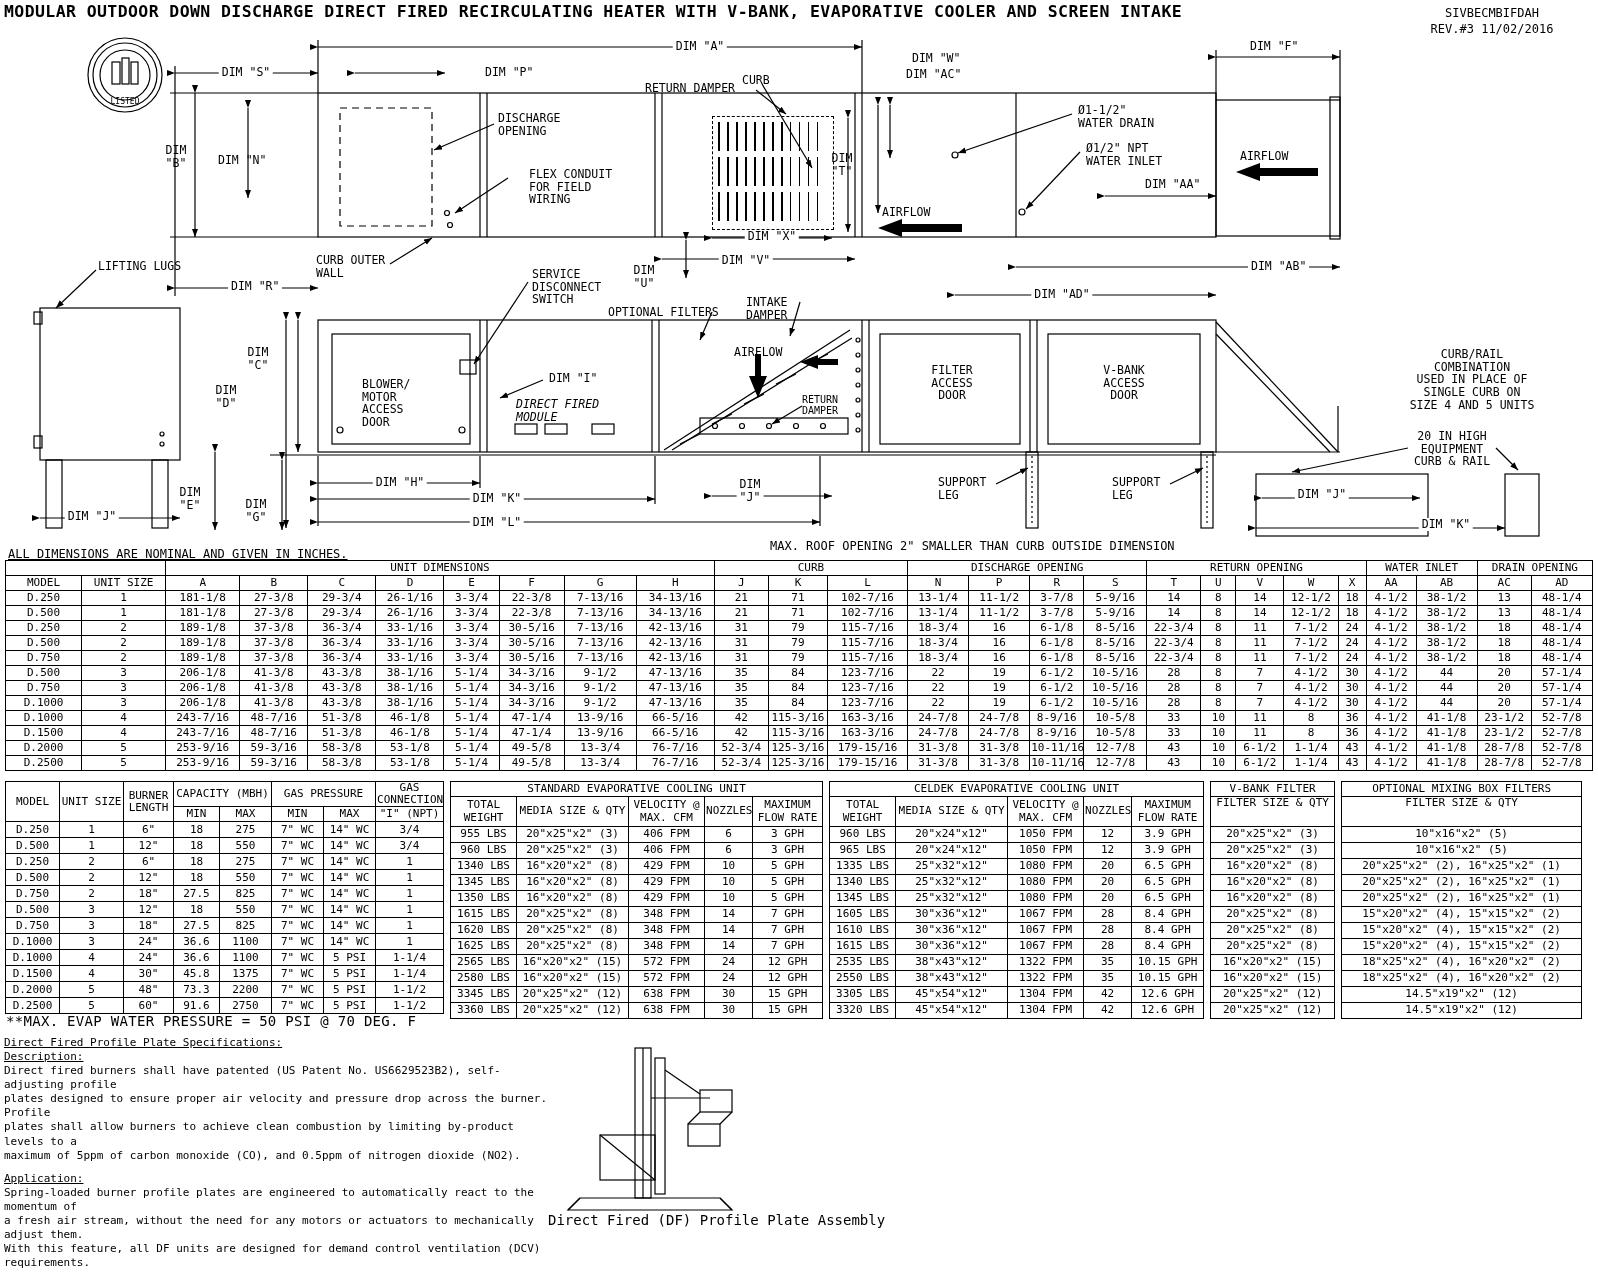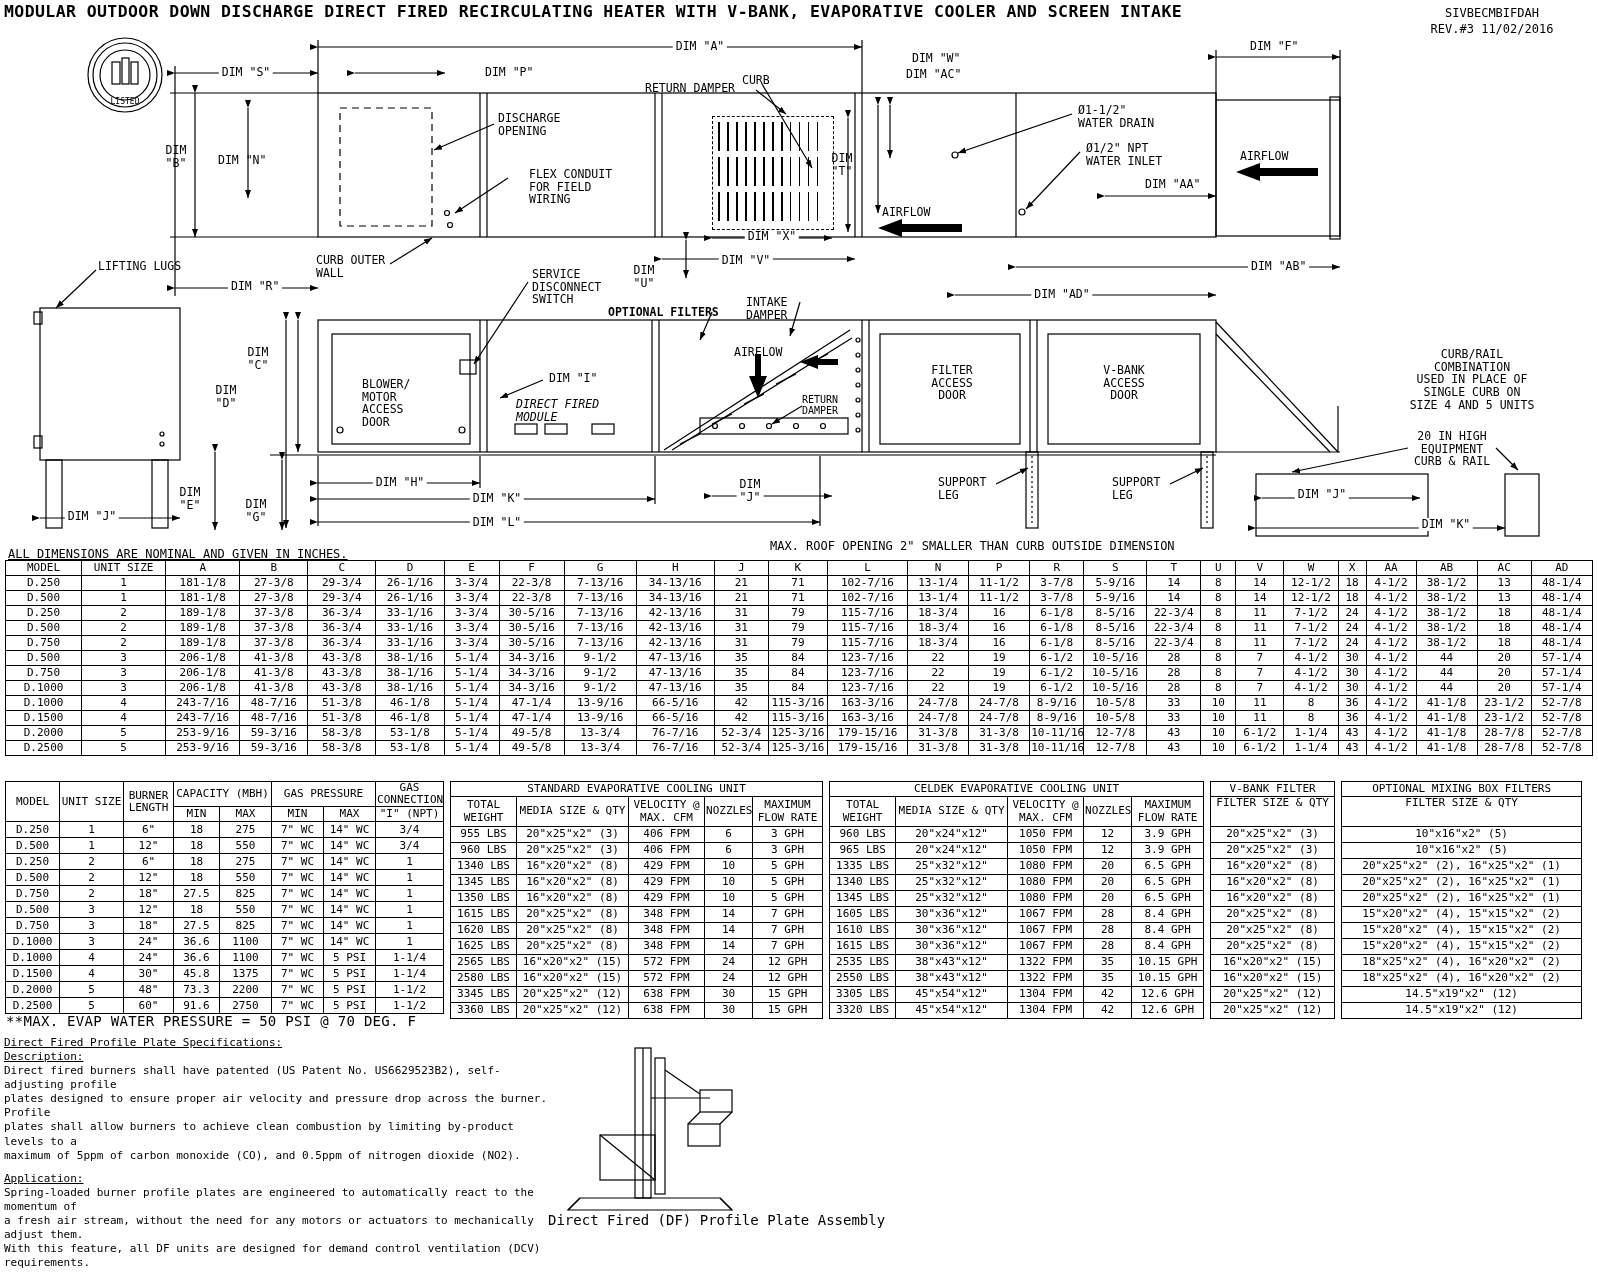--- a/index.html
+++ b/index.html
@@ -238,21 +238,21 @@
 "U"</div>
       <div class="callout bg" style="left: 1248px; top: 234px;">DIM "AB"</div>
       <div class="callout bg c" style="left: 1062px; top: 262px;">DIM "AD"</div>
       <div class="callout" style="left: 98px; top: 234px;">LIFTING LUGS</div>
       <div class="callout" style="left: 316px; top: 228px;">CURB OUTER
 WALL</div>
       <div class="callout bg" style="left: 228px; top: 254px;">DIM "R"</div>
       <div class="callout" style="left: 532px; top: 242px;">SERVICE
 DISCONNECT
 SWITCH</div>
-      <div class="callout" style="left: 608px; top: 280px; font-weight: bold;">OPTIONAL FILTERS</div>
+      <div class="callout" style="left: 608px; top: 280px;">OPTIONAL FILTERS</div>
       <div class="callout" style="left: 746px; top: 270px;">INTAKE
 DAMPER</div>
       <div class="callout c" style="left: 258px; top: 320px;">DIM
 "C"</div>
       <div class="callout c" style="left: 226px; top: 358px;">DIM
 "D"</div>
       <div class="callout" style="left: 362px; top: 352px;">BLOWER/
 MOTOR
 ACCESS
 DOOR</div>
@@ -322,20 +322,29 @@
       <col style="width:48px">
       <col style="width:54px">
       <col style="width:28px">
     <col style="width:50px">
       <col style="width:61px">
       <col style="width:54px">
       <col style="width:61px">
   </colgroup>
   <thead>
     <tr>
+      <th colspan="2"></th>
+      <th colspan="8">UNIT DIMENSIONS</th>
+      <th colspan="3">CURB</th>
+      <th colspan="4">DISCHARGE OPENING</th>
+      <th colspan="5">RETURN OPENING</th>
+      <th colspan="2">WATER INLET</th>
+      <th colspan="2">DRAIN OPENING</th>
+    </tr>
+    <tr>
       <th>MODEL</th>
       <th>UNIT SIZE</th>
 
       <th>A</th>
         <th>B</th>
         <th>C</th>
         <th>D</th>
         <th>E</th>
         <th>F</th>
         <th>G</th>

